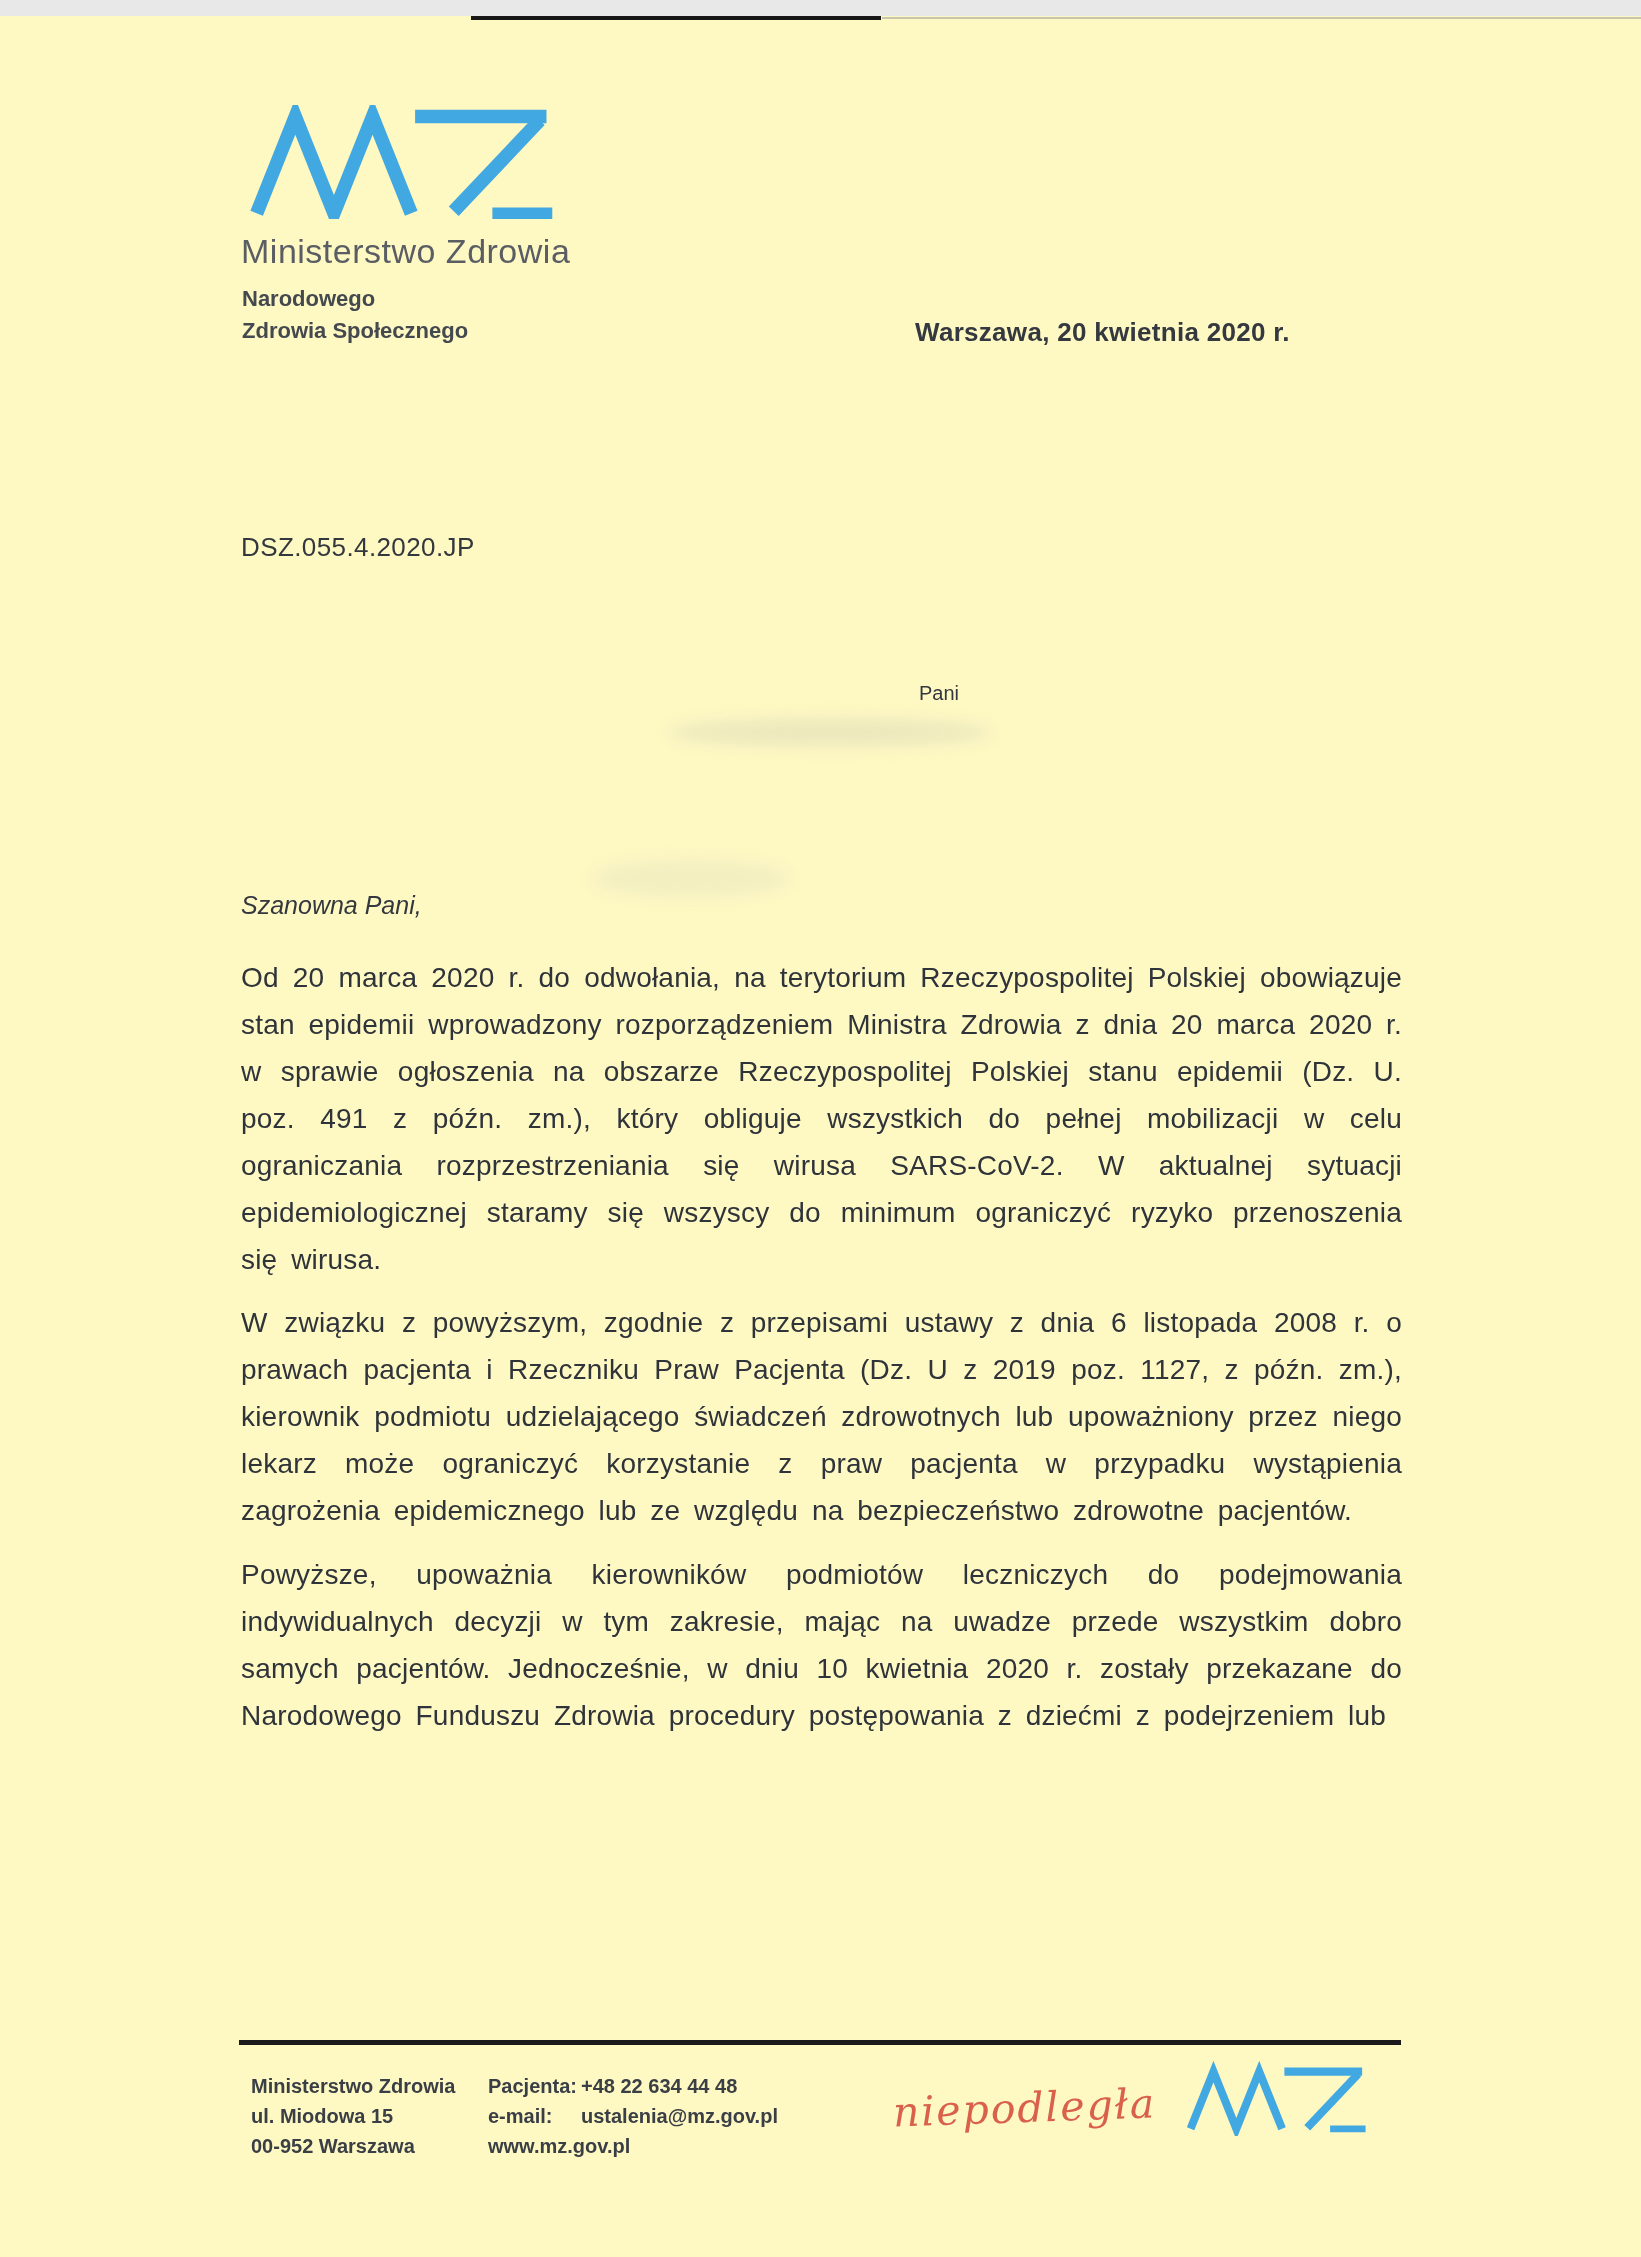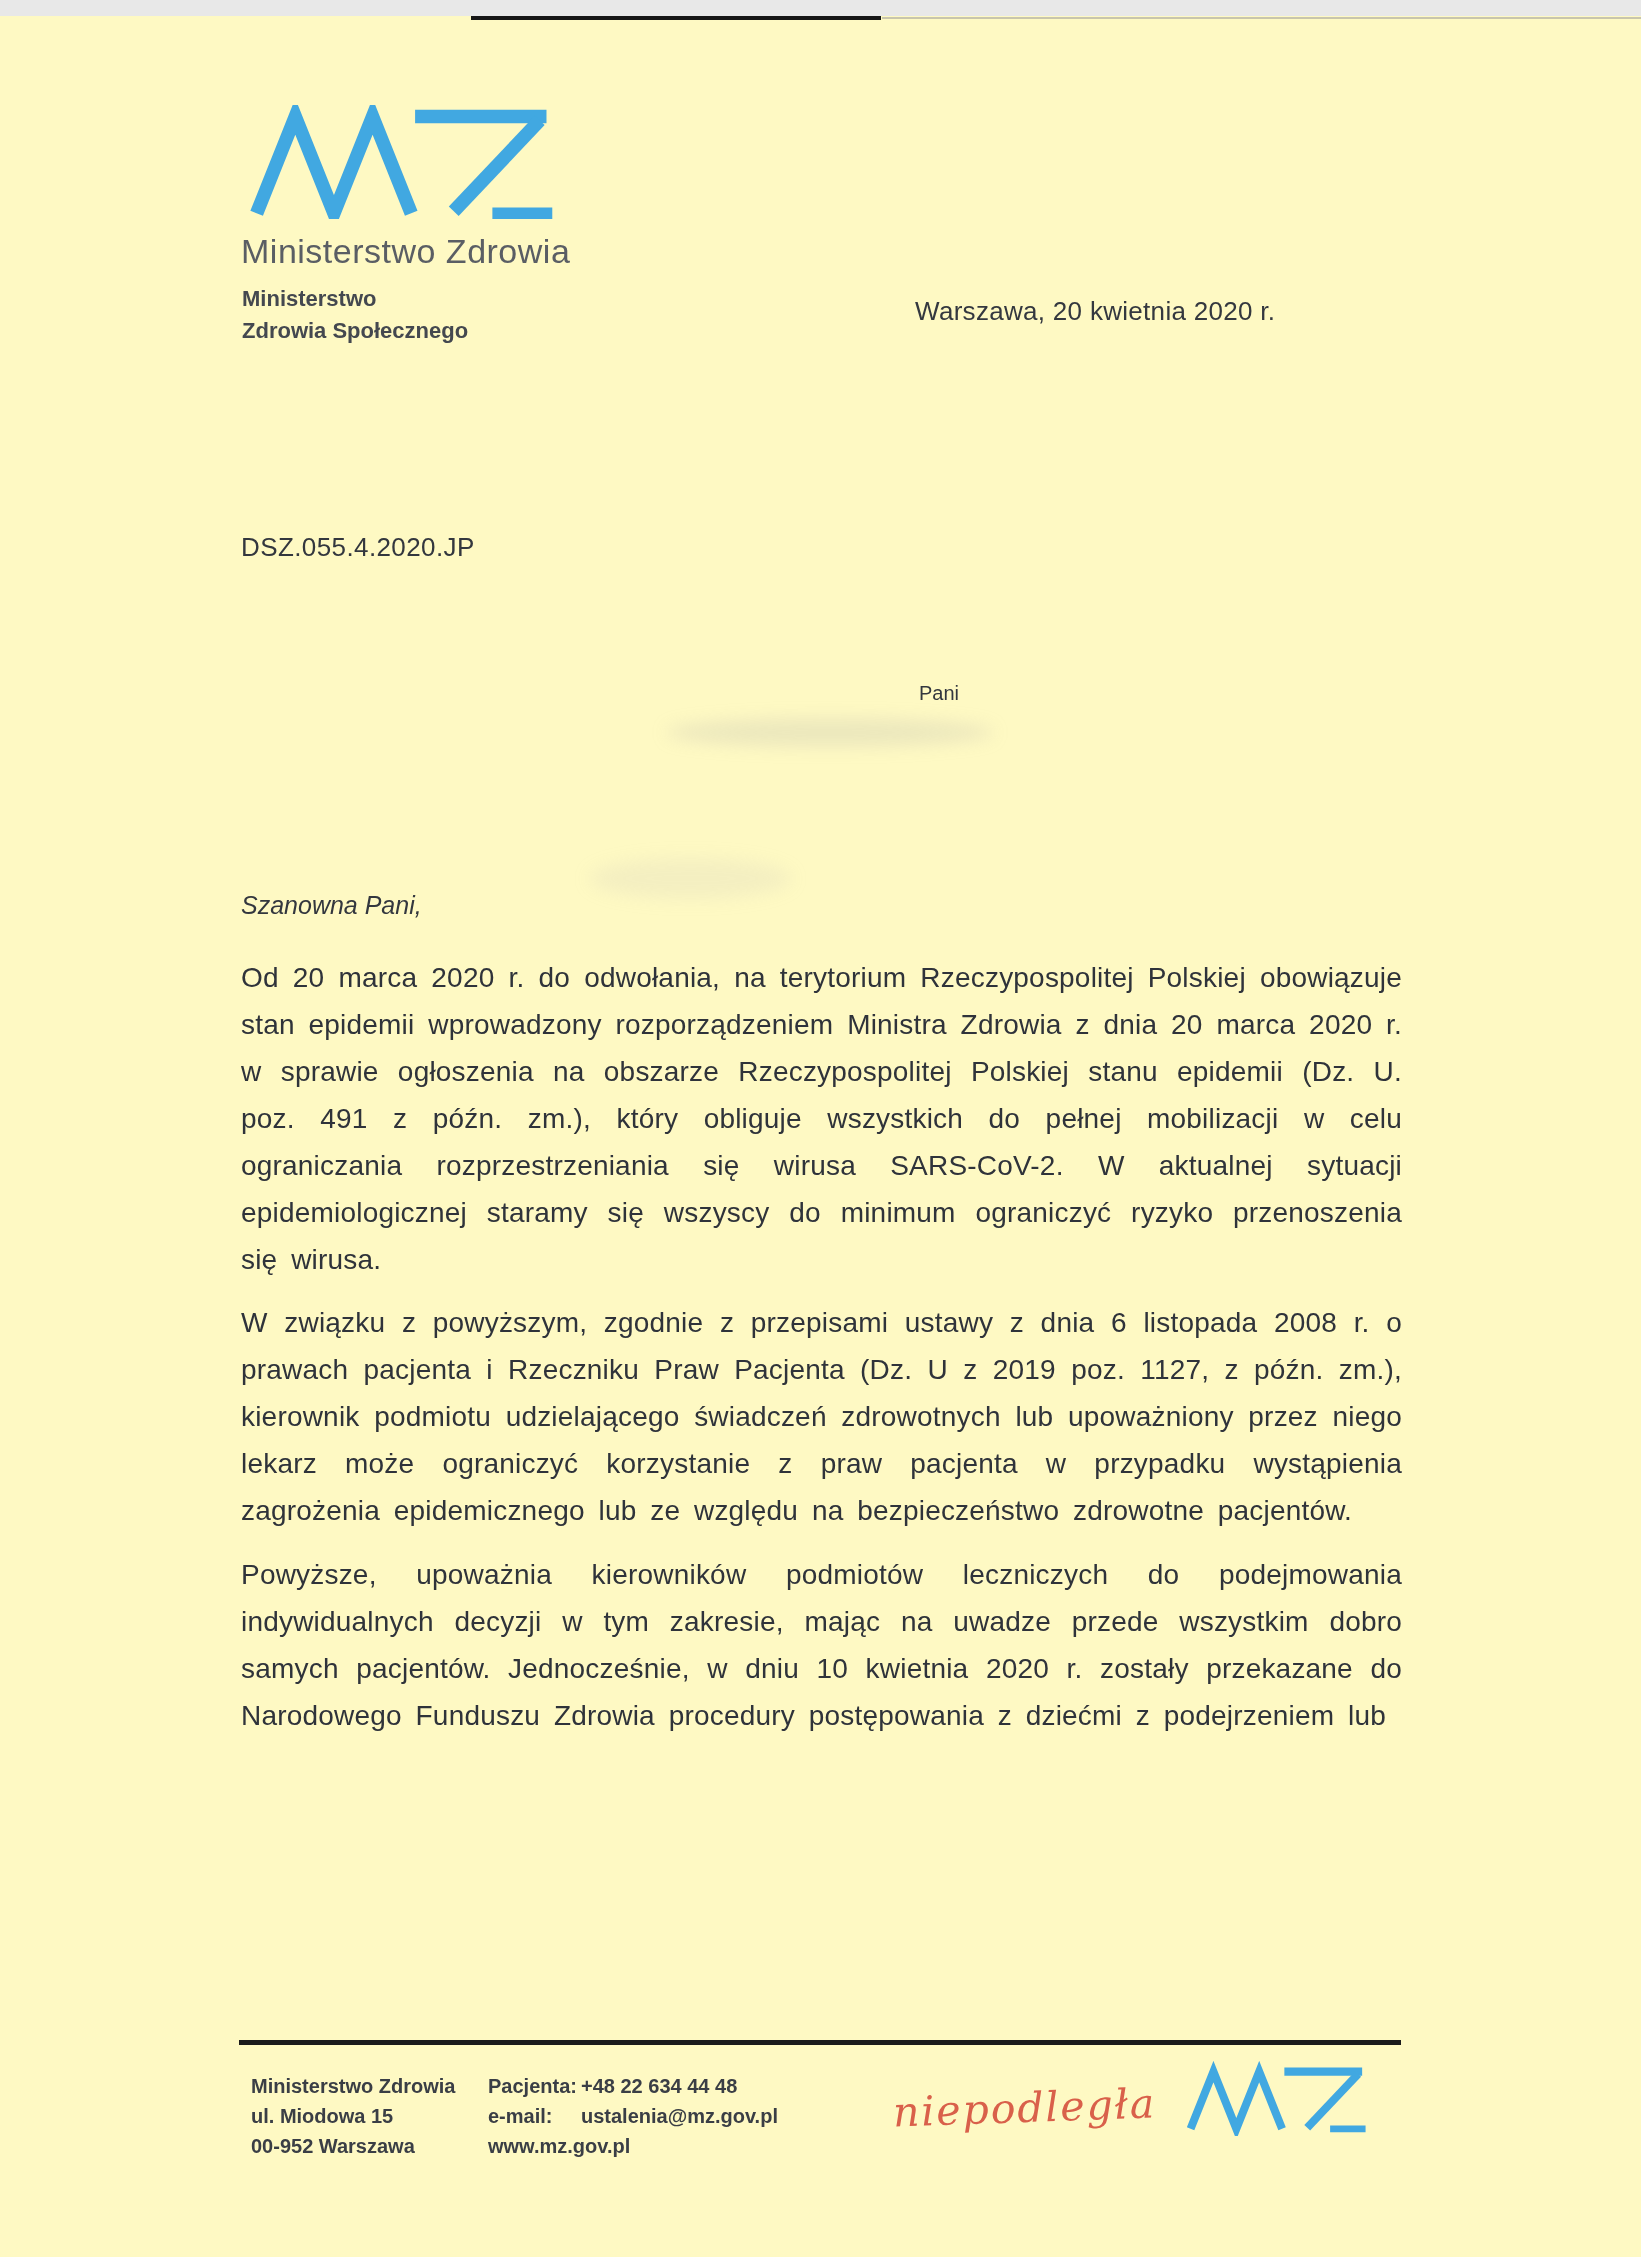--- a/index.html
+++ b/index.html
@@ -27,22 +27,22 @@
   
   .logo-main { position:absolute; left:243px; top:89px; width:321px; height:114px; }
   .logo-footer { position:absolute; left:1186px; top:2045px; width:183px; height:75px; }
   .ministry-name {
     position:absolute; left:241px; top:216px;
     font-size:34px; color:#5a5e64; letter-spacing:0.5px;
   }
   .dept-line1 { position:absolute; left:242px; top:270px; font-size:22px; font-weight:bold; color:#44484f; }
   .dept-line2 { position:absolute; left:242px; top:302px; font-size:22px; font-weight:bold; color:#44484f; }
   .place-date {
-    position:absolute; left:915px; top:280px;
-    font-size:26px; font-weight:normal; color:#34383f; letter-spacing:0.3px;
+    position:absolute; left:915px; top:301px;
+    font-size:26px; font-weight:bold; color:#34383f; letter-spacing:0.3px;
   }
 
   .reference { position:absolute; left:241px; top:516px; font-size:26px; color:#33373e; letter-spacing:0.4px; }
 
   .recipient-title { position:absolute; left:919px; top:666px; font-size:20px; color:#33373e; }
 
   .salutation {
     position:absolute; left:241px; top:875px;
     font-size:25px; font-style:italic; color:#33373e;
   }
@@ -81,21 +81,21 @@
 
   <div class="logo-main">
     <svg viewBox="0 0 320 118" width="100%" height="100%" aria-hidden="true">
       <polyline points="8,112 48,12 88,112 128,12 168,112" fill="none" stroke="#41a8e1" stroke-width="14" stroke-linejoin="miter"></polyline>
       <line x1="172" y1="12" x2="308" y2="12" stroke="#41a8e1" stroke-width="14"></line>
       <line x1="301" y1="16" x2="212" y2="110" stroke="#41a8e1" stroke-width="14"></line>
       <line x1="252" y1="112" x2="314" y2="112" stroke="#41a8e1" stroke-width="12"></line>
     </svg>
   </div>
   <div class="ministry-name">Ministerstwo Zdrowia</div>
-  <div class="dept-line1">Ministerstwo</div>
+  <div class="dept-line1">Narodowego</div>
   <div class="dept-line2">Zdrowia Społecznego</div>
   <div class="place-date">Warszawa, 20 kwietnia 2020 r.</div>
 
   <div class="reference">DSZ.055.4.2020.JP</div>
 
   <div class="recipient-title">Pani</div>
 
   <div class="salutation">Szanowna Pani,</div>
 
   <div class="body-block">

